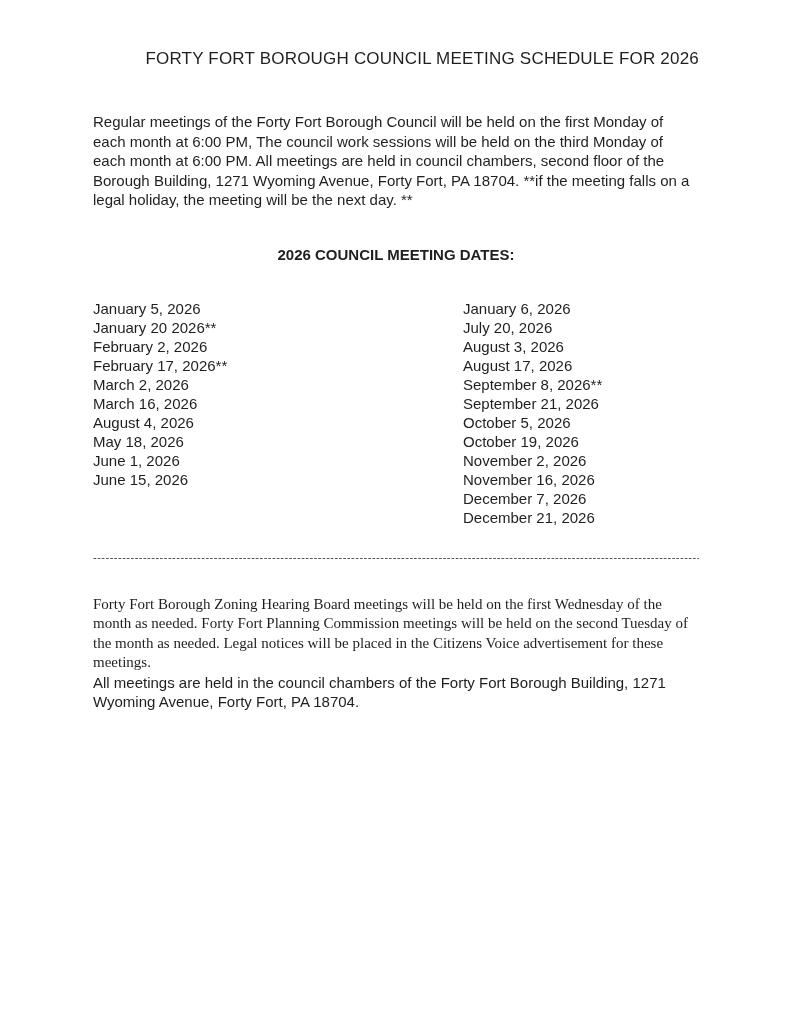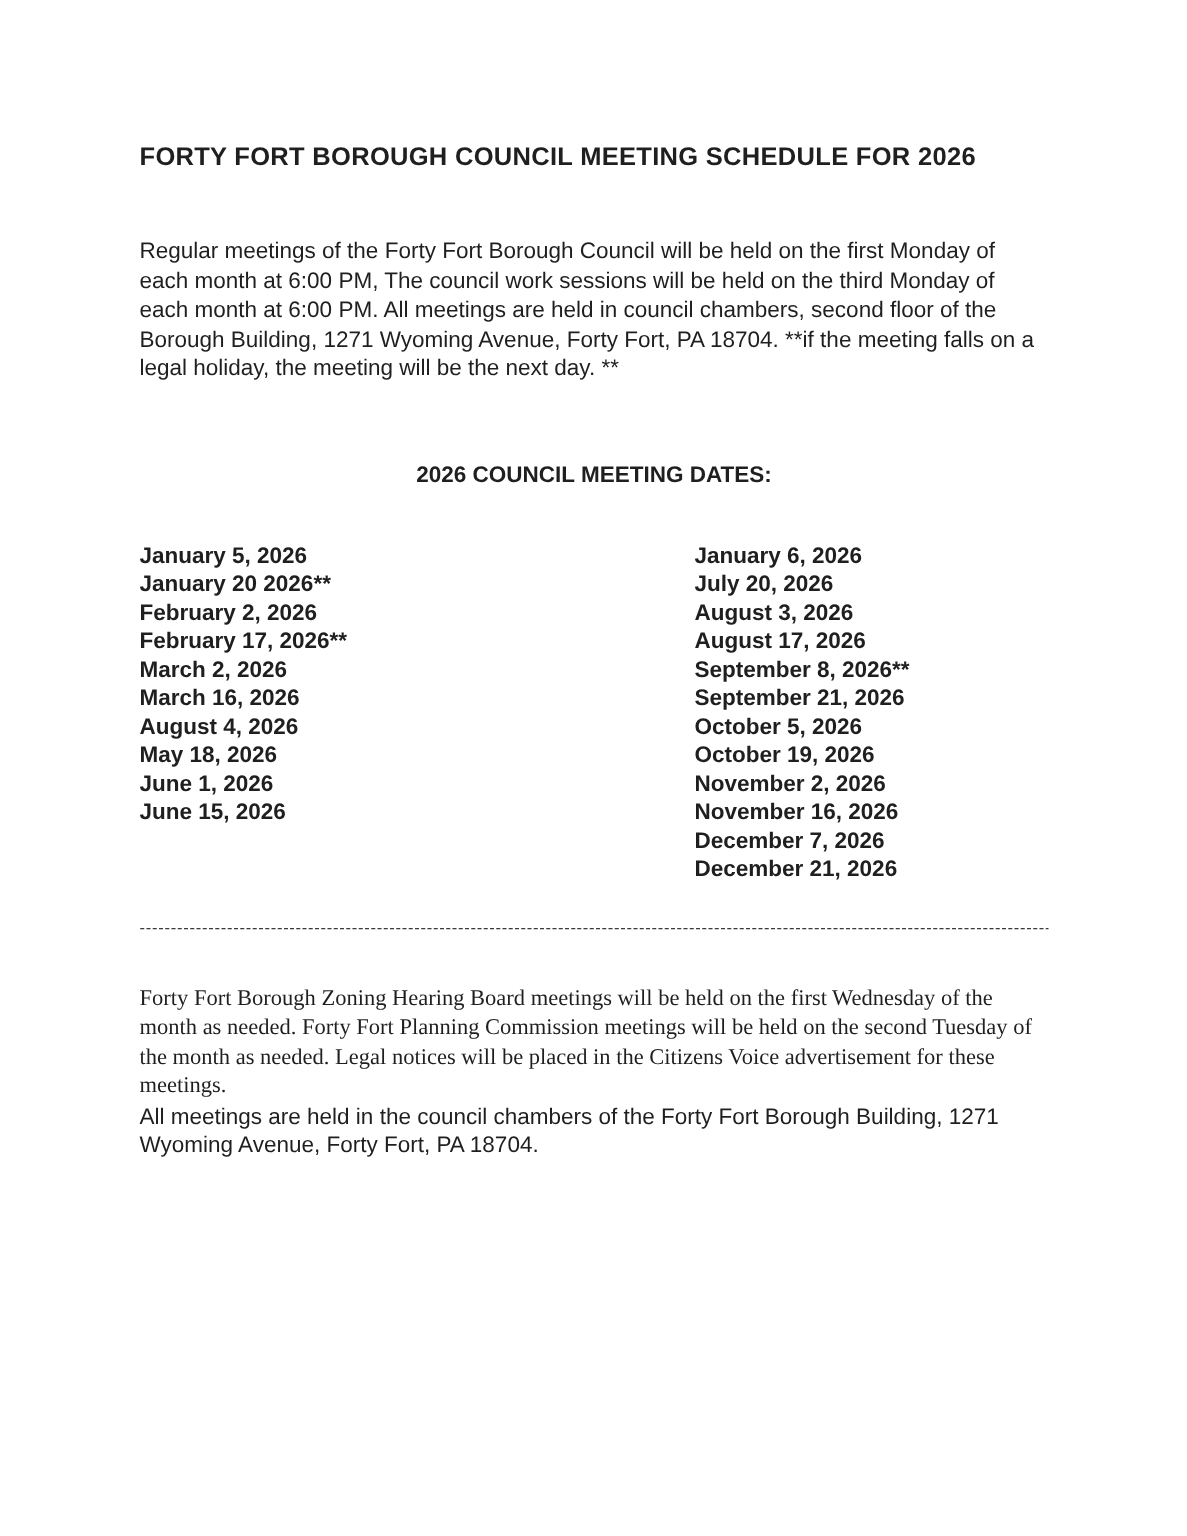--- a/index.html
+++ b/index.html
@@ -16,46 +16,46 @@
     color: #1f1f1f;
     overflow: hidden;
   }
   .content {
     position: absolute;
     left: 93px;
     top: 0;
     width: 606px;
   }
   .doc-title {
-    margin-top: 94px;
-    text-align: left;
+    margin-top: 48px;
+    text-align: right;
     font-size: 17px;
-    font-weight: bold;
+    font-weight: normal;
     letter-spacing: 0.2px;
     line-height: 21px;
   }
   .intro {
     margin-top: 43px;
     font-size: 15px;
     line-height: 19.5px;
   }
   .dates-heading {
-    margin-top: 52px;
+    margin-top: 36px;
     text-align: center;
     font-size: 15px;
     font-weight: bold;
   }
   .dates-columns {
     margin-top: 36px;
     display: flex;
   }
   .dates-col {
     width: 370px;
     font-size: 15px;
-    font-weight: bold;
+    font-weight: normal;
     line-height: 19px;
   }
   .dates-col.right {
     width: 236px;
   }
   .date-item {
     white-space: nowrap;
   }
   .divider {
     margin-top: 24px;

